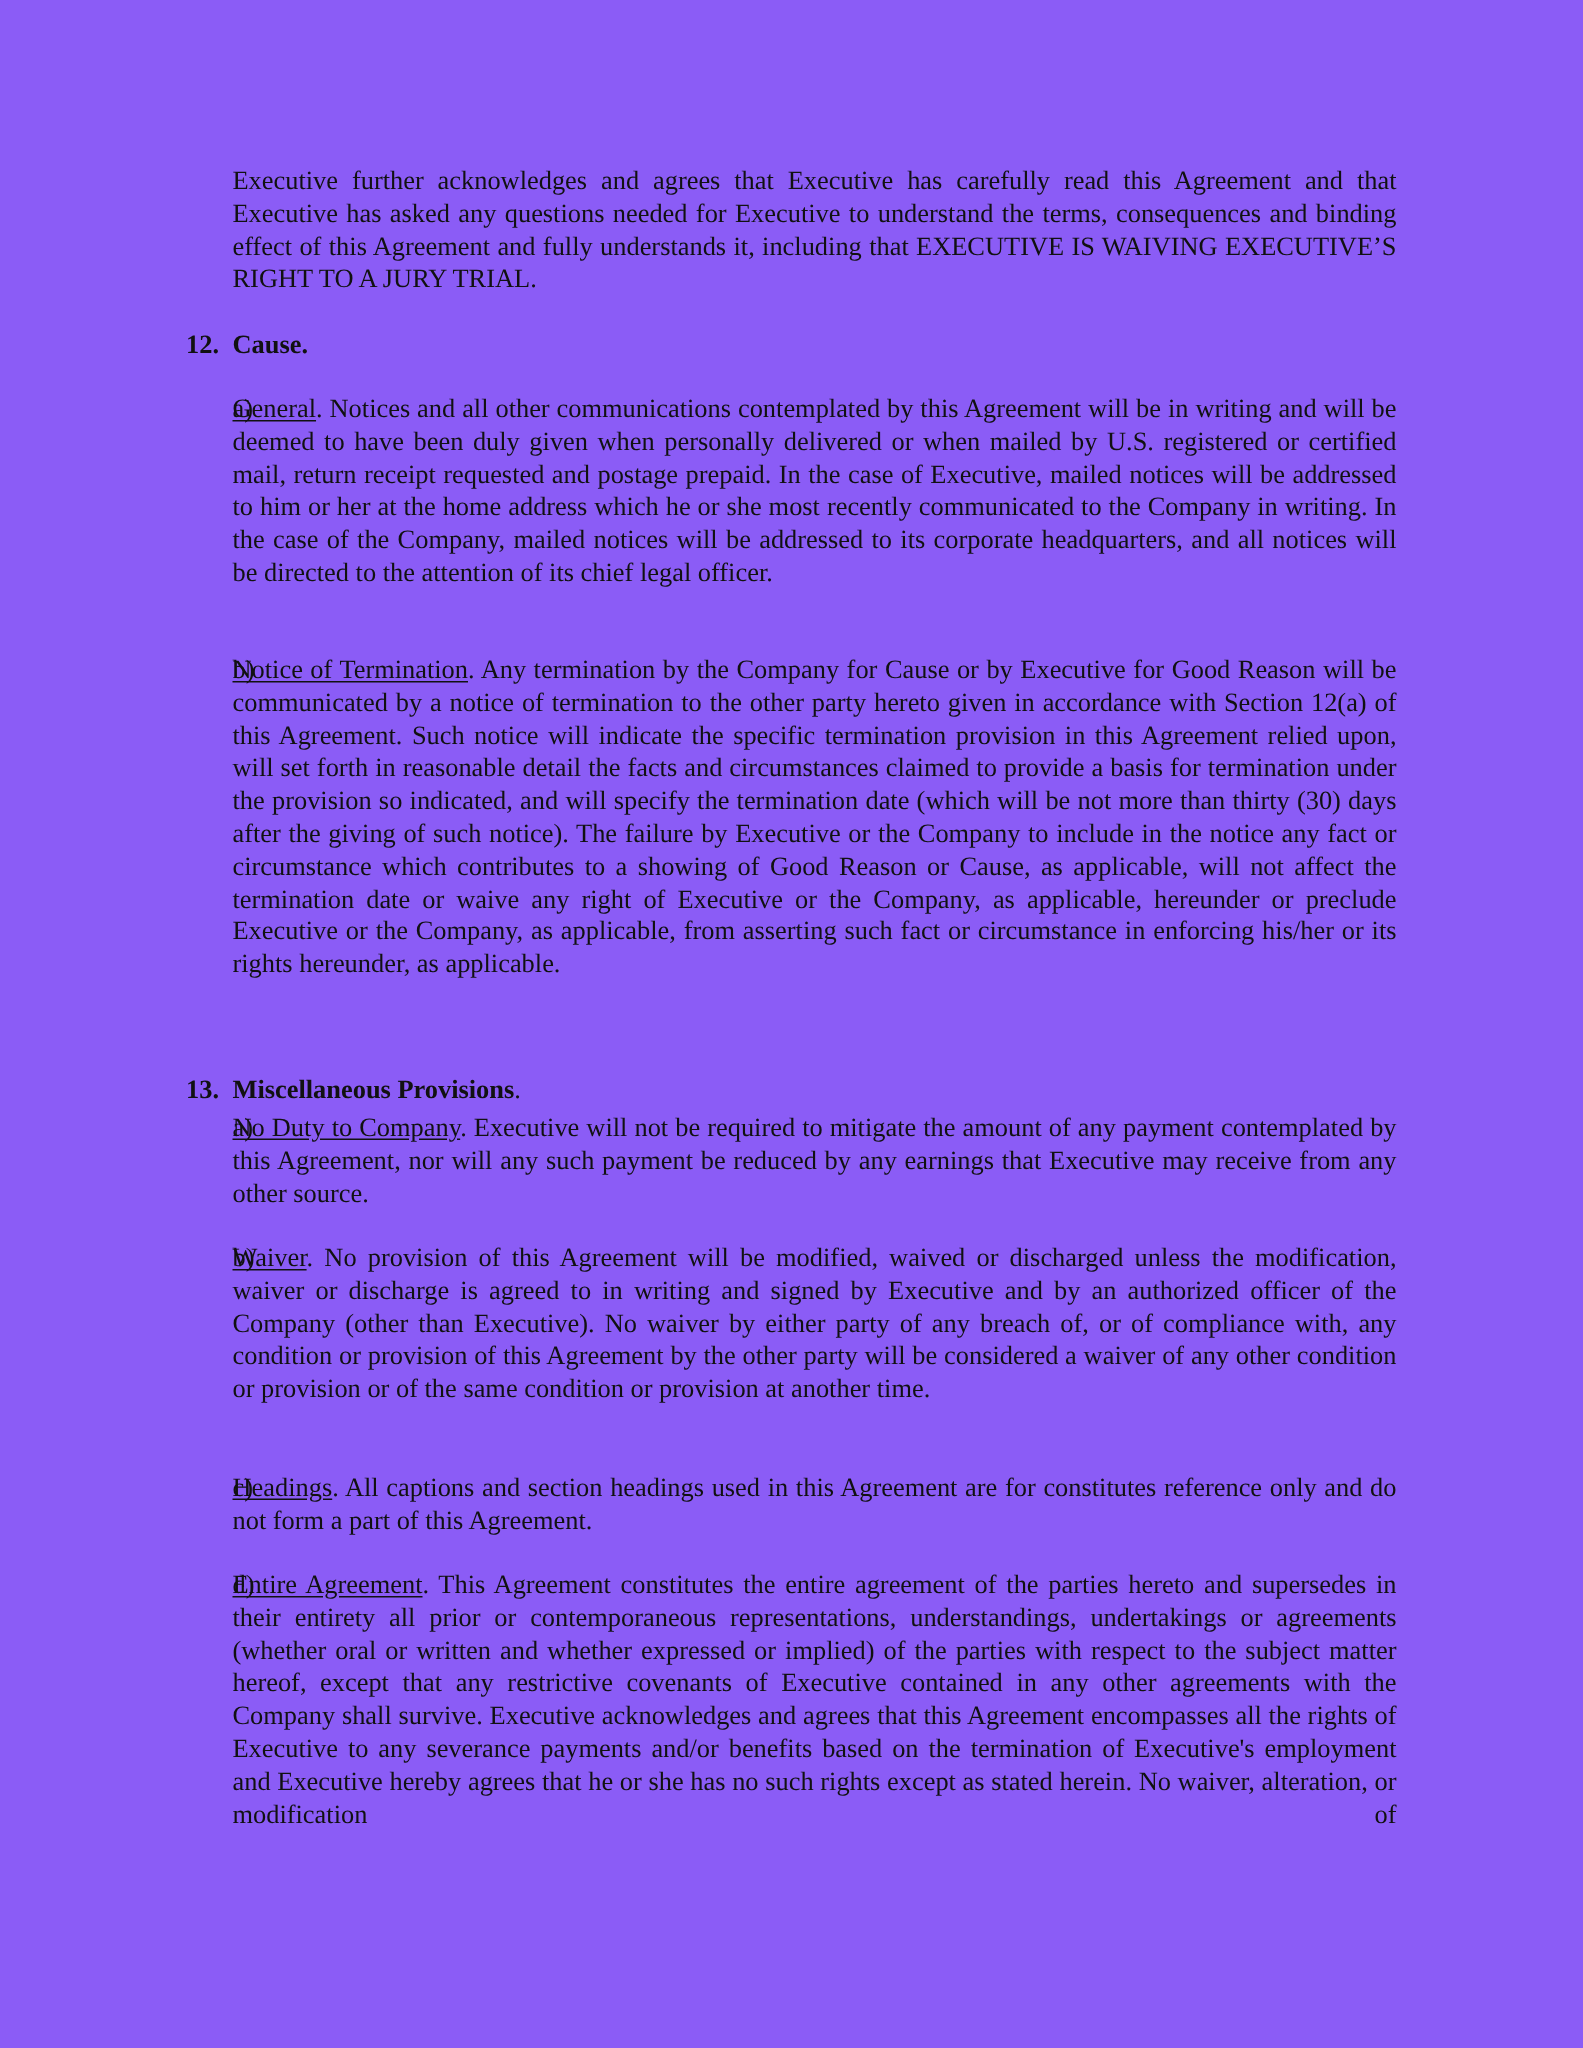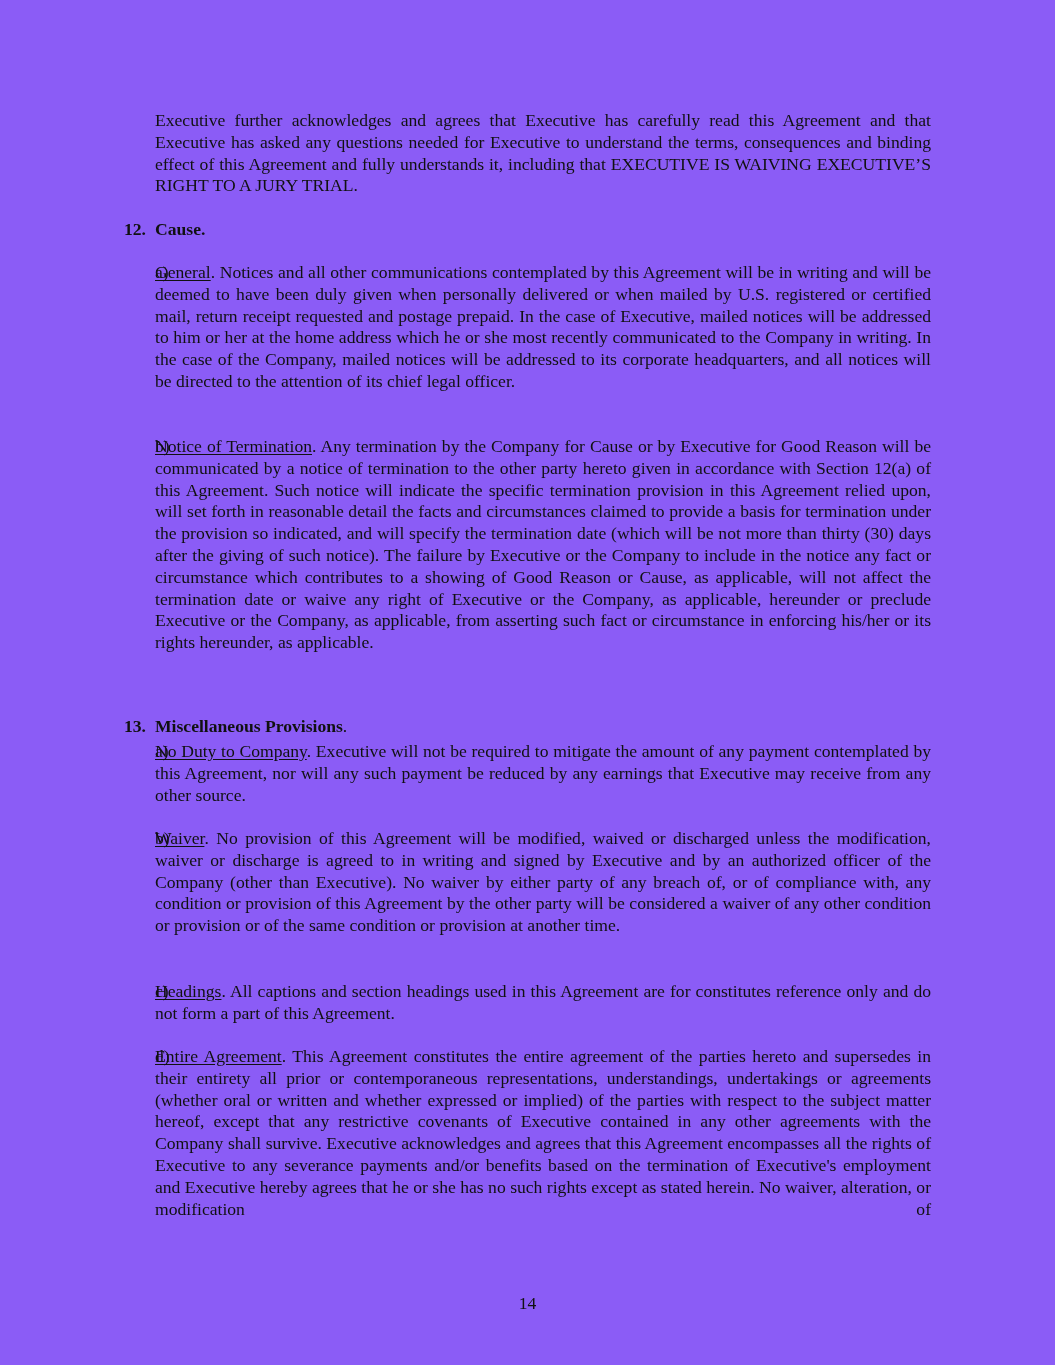--- a/index.html
+++ b/index.html
@@ -72,14 +72,13 @@
   <div class="item" style="top:981px;">
     <span class="marker">c)</span>
     <div class="body"><span class="caption">Headings</span><span>.  All captions and section headings used in this Agreement are for constitutes reference only and do not form a part of this Agreement.</span></div>
   </div>
 
   <div class="item" style="top:1046px;">
     <span class="marker">d)</span>
     <div class="body" style="text-align-last: justify;"><span class="caption">Entire Agreement</span><span>.  This Agreement constitutes the entire agreement of the parties hereto and supersedes in their entirety all prior or contemporaneous representations, understandings, undertakings or agreements (whether oral or written and whether expressed or implied) of the parties with respect to the subject matter hereof, except that any restrictive covenants of Executive contained in any other agreements with the Company shall survive.  Executive acknowledges and agrees that this Agreement encompasses all the rights of Executive to any severance payments and/or benefits based on the termination of Executive's employment and Executive hereby agrees that he or she has no such rights except as stated herein.  No waiver, alteration, or modification of</span></div>
   </div>
 
-  <div class="page-number">14</div>
 </div>
 
 </body></html>

